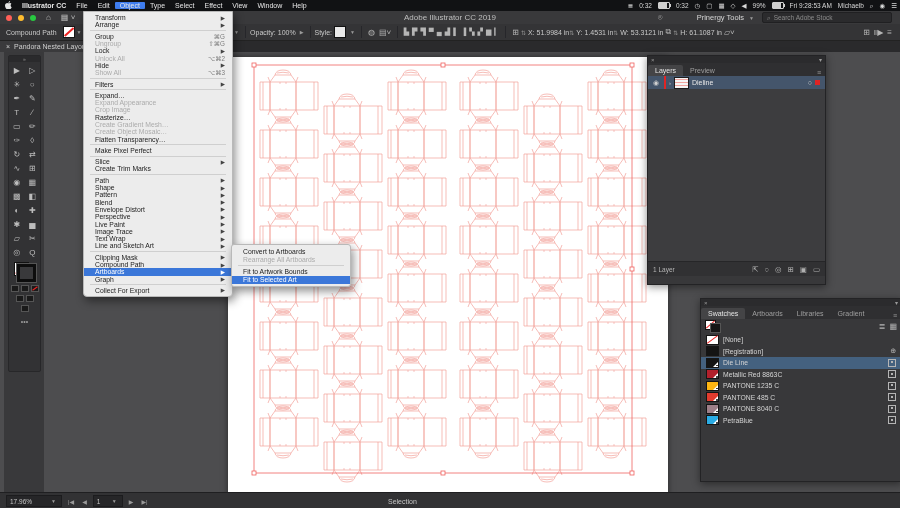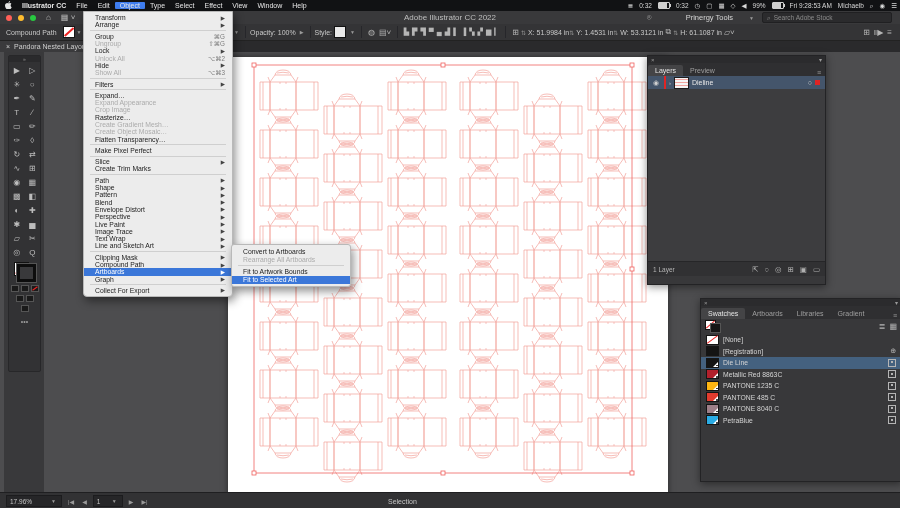--- a/index.html
+++ b/index.html
@@ -19,21 +19,21 @@
   .batt::before{content:"";position:absolute;left:0;top:0;bottom:0;width:8px;background:#cfcfcf;}
   .batt::after{content:"";position:absolute;right:-2px;top:1px;width:1px;height:3px;background:#cfcfcf;}
   .applelogo{width:7px;height:8px;display:inline-block;}
 
   
   #titlebar{left:0;top:11px;width:900px;height:13px;background:#39393b;border-bottom:1px solid #232325;display:flex;align-items:center;z-index:5;}
   .tl{width:6px;height:6px;border-radius:50%;margin-left:6px;display:inline-block;}
   #wintitle{position:absolute;left:0;right:0;text-align:center;font-size:8px;color:#bfbfbf;pointer-events:none;}
   #titlebar .ticon{color:#b8b8b8;font-size:8px;margin-left:10px;}
   #titlebar .right{margin-left:auto;display:flex;align-items:center;gap:6px;padding-right:8px;}
-  #wsswitch{color:#d6d6d6;font-size:7.5px;display:flex;align-items:center;gap:14px;padding-left:28px;}
+  #wsswitch{color:#d6d6d6;font-size:7.5px;display:flex;align-items:center;gap:3px;padding-left:28px;}
   #stocksearch{width:120px;height:9px;background:#2b2b2d;border:1px solid #202022;border-radius:2px;
        color:#8b8b8b;font-size:6.5px;display:flex;align-items:center;padding:0 4px;gap:3px;}
 
   
   #controlbar{left:0;top:24px;width:900px;height:16px;background:#343436;border-bottom:1px solid #222;
       display:flex;align-items:center;font-size:7px;color:#c9c9c9;z-index:5;}
   #controlbar > *{flex:none;}
   .chip{width:10px;height:10px;border:1px solid #161616;display:inline-block;position:relative;background:#fff;}
   .chip.none::before{content:"";position:absolute;left:-1px;right:-1px;top:4px;height:1.6px;background:#e22;transform:rotate(-42deg);}
   .chip.stroke{background:#2a2a2a;}
@@ -437,21 +437,21 @@
   <span class="stat">◉</span>
   <span class="stat">☰</span>
 </div>
 
 <div class="abs" id="titlebar">
   <span class="tl" style="background:#ff5f57"></span>
   <span class="tl" style="background:#febc2e"></span>
   <span class="tl" style="background:#28c840"></span>
   <span class="ticon">⌂</span>
   <span class="ticon">▦ ˅</span>
-  <span id="wintitle">Adobe Illustrator CC 2022</span>
+  <span id="wintitle">Adobe Illustrator CC 2019</span>
   <span class="right">
     <span class="ticon">⌾</span>
     <span id="wsswitch">
       <span>Prinergy Tools</span>
       <span class="caret">▼</span>
     </span>
     <span id="stocksearch">
       <span>⌕</span>
       <span>Search Adobe Stock</span>
     </span>

